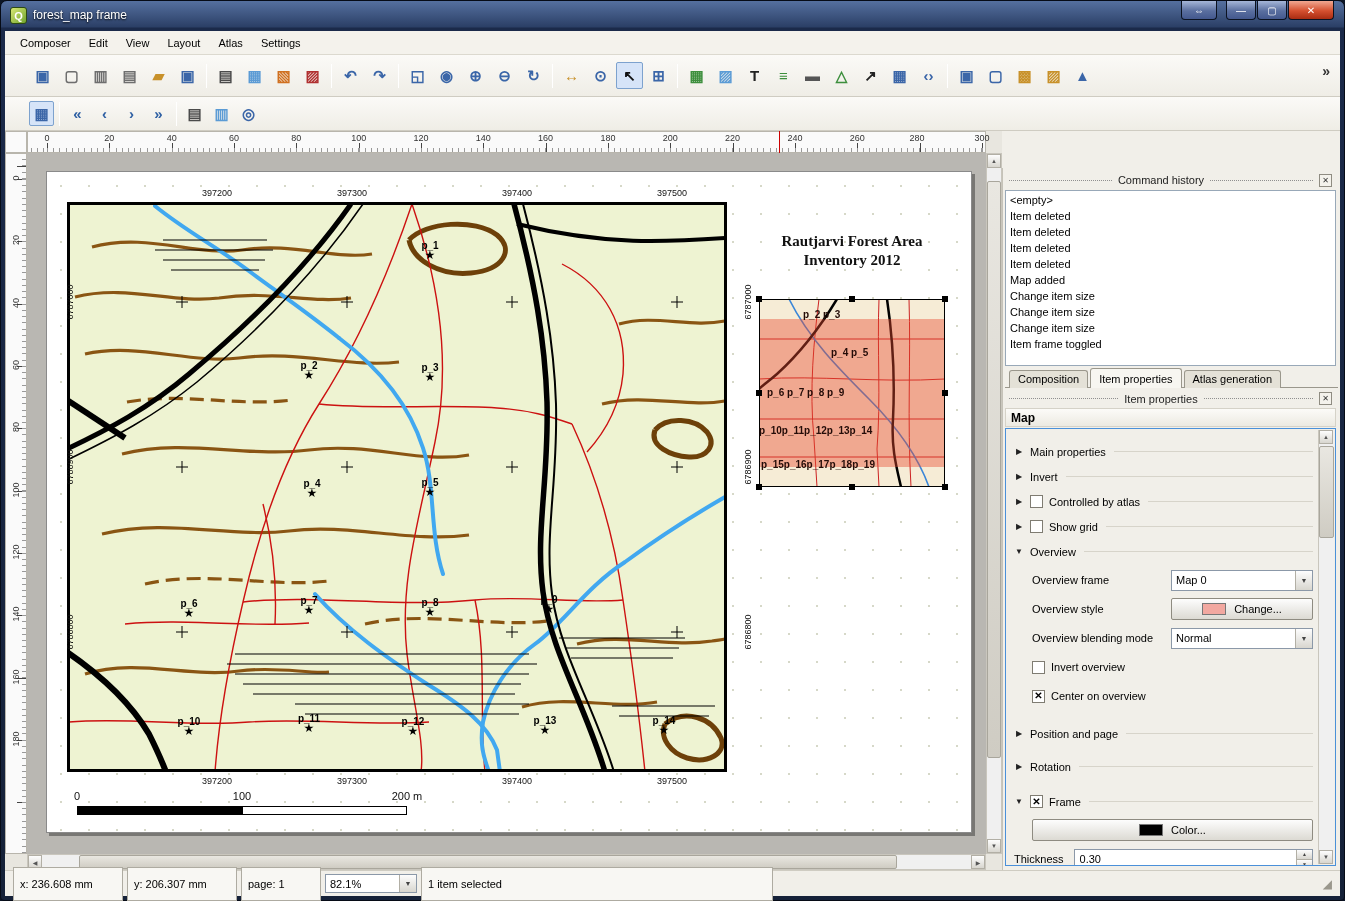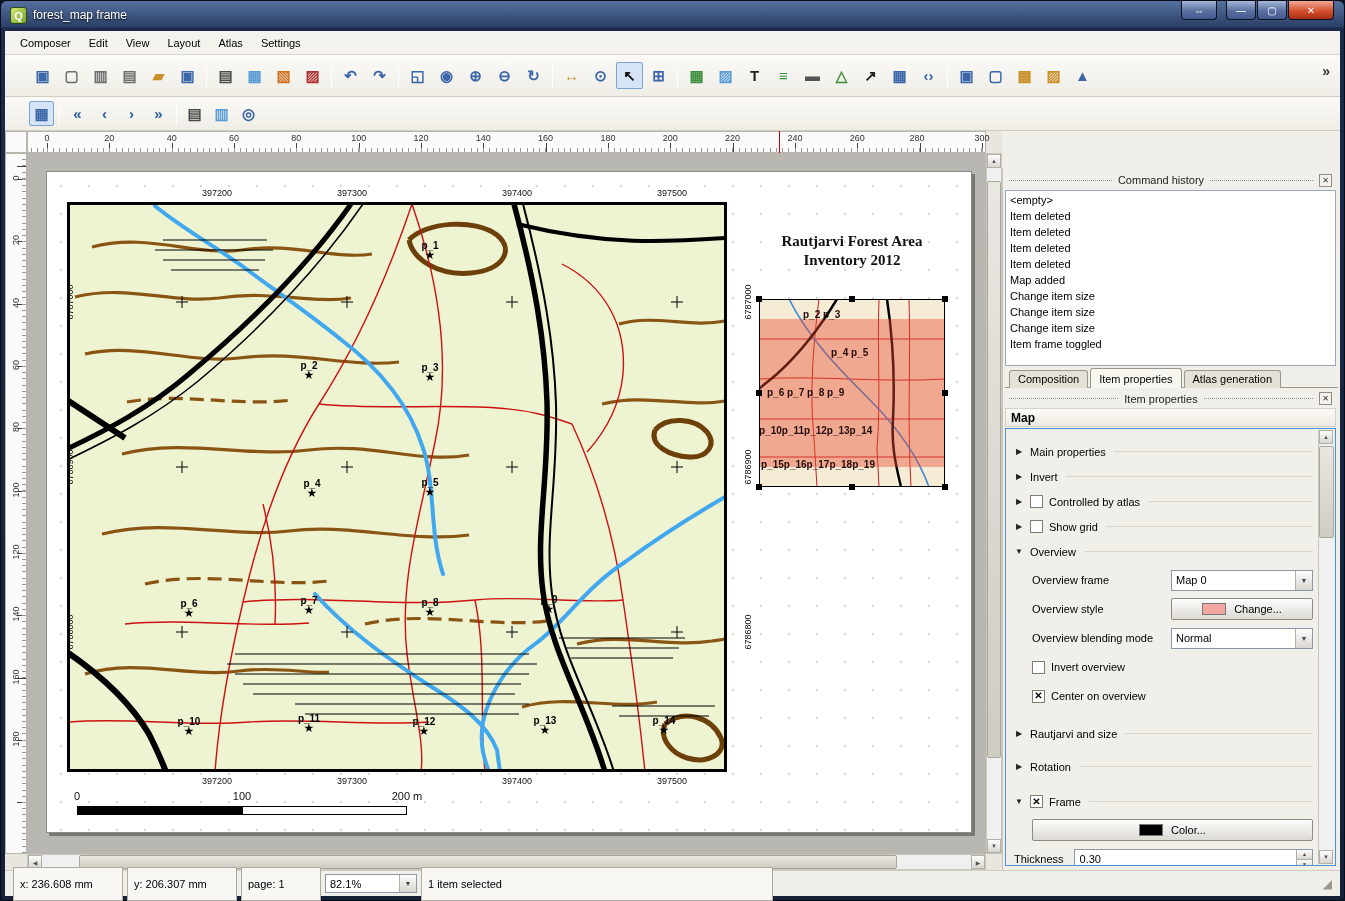--- a/index.html
+++ b/index.html
@@ -520,21 +520,21 @@
                 <span class="map-point" style="left: 122px; top: 534px;">
                   <span class="pl">p_10</span>
                   <span class="ps">★</span>
                 </span>
 
                 <span class="map-point" style="left: 242px; top: 531px;">
                   <span class="pl">p_11</span>
                   <span class="ps">★</span>
                 </span>
 
-                <span class="map-point" style="left: 357px; top: 534px;">
+                <span class="map-point" style="left: 346px; top: 534px;">
                   <span class="pl">p_12</span>
                   <span class="ps">★</span>
                 </span>
 
                 <span class="map-point" style="left: 478px; top: 533px;">
                   <span class="pl">p_13</span>
                   <span class="ps">★</span>
                 </span>
 
                 <span class="map-point" style="left: 597px; top: 533px;">
@@ -734,21 +734,21 @@
 
         <div class="prow cbrow">
           <span class="cb">
               <i>✕</i>
             </span>
           <span>Center on overview</span>
         </div>
 
         <div class="pgroup" style="margin-top:16px">
           <span class="garrow">▶</span>
-          <span class="glabel">Rautjarvi and size</span>
+          <span class="glabel">Position and page</span>
           <span class="gline"></span>
         </div>
 
         <div class="pgroup" style="margin-top:12px">
           <span class="garrow">▶</span>
           <span class="glabel">Rotation</span>
           <span class="gline"></span>
         </div>
 
         <div class="pgroup" style="margin-top:14px">

